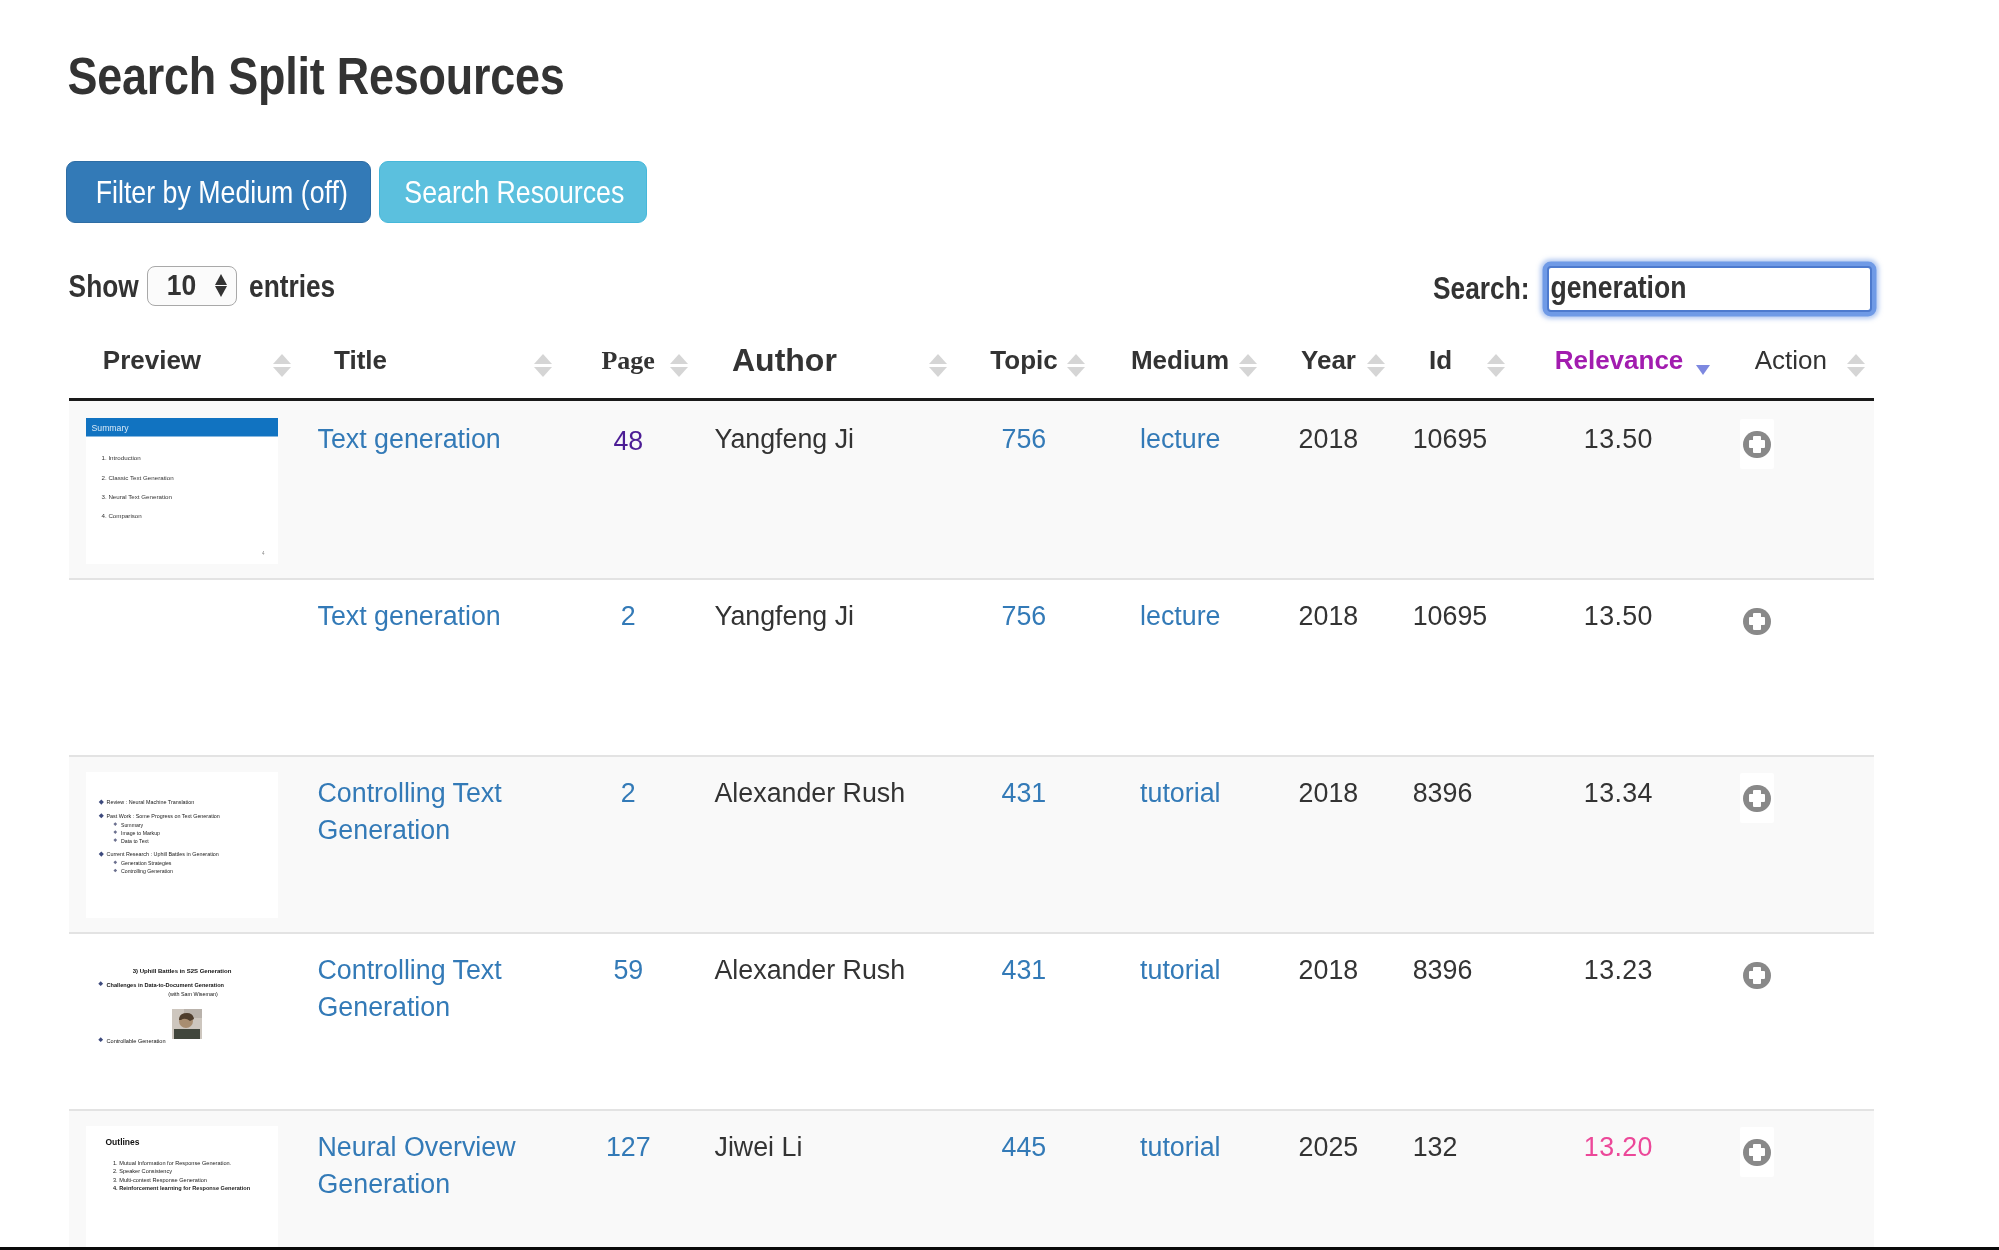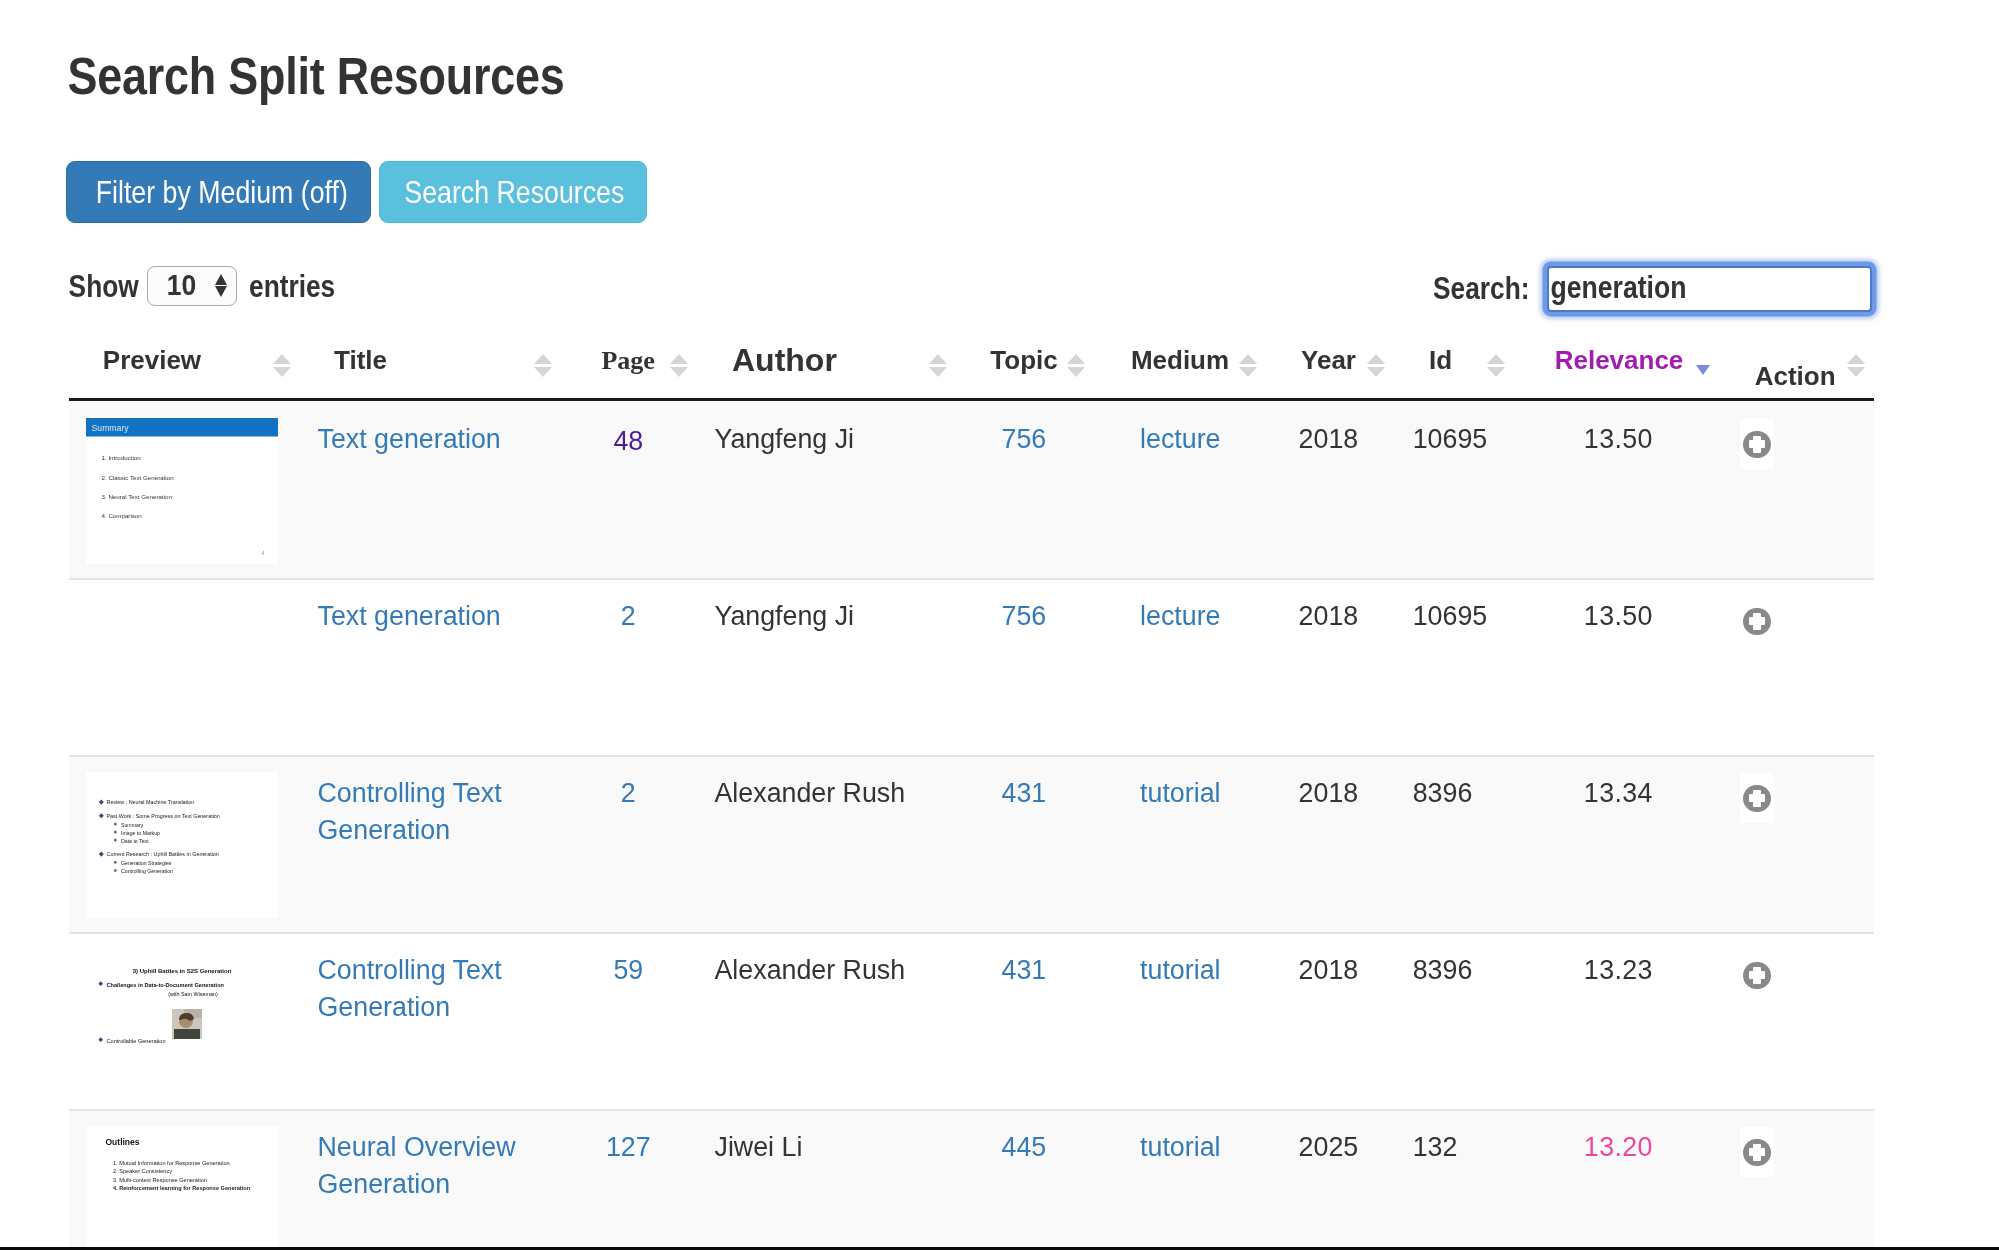--- a/index.html
+++ b/index.html
@@ -24,21 +24,21 @@
 <div style="position:absolute;top:271.1px;left:1550.5px;font-size:26.6px;line-height:29px;color:#333;white-space:nowrap;font-weight:bold;transform:scaleY(1.16);transform-origin:0 0;">generation</div>
 <div style="position:absolute;top:345.5px;left:102.8px;font-size:26px;line-height:29px;color:#333;white-space:nowrap;font-weight:bold;">Preview</div>
 <div style="position:absolute;top:345.5px;left:334.0px;font-size:26px;line-height:29px;color:#333;white-space:nowrap;font-weight:bold;">Title</div>
 <div style="position:absolute;top:345.5px;left:628.2px;font-size:26px;line-height:29px;color:#333;white-space:nowrap;font-weight:bold;transform:translateX(-50%);transform-origin:50% 0;font-family:Liberation Serif, serif;">Page</div>
 <div style="position:absolute;top:345.5px;left:732.0px;font-size:32px;line-height:29px;color:#333;white-space:nowrap;font-weight:bold;">Author</div>
 <div style="position:absolute;top:345.5px;left:1024.0px;font-size:26px;line-height:29px;color:#333;white-space:nowrap;font-weight:bold;transform:translateX(-50%);transform-origin:50% 0;">Topic</div>
 <div style="position:absolute;top:345.5px;left:1180.0px;font-size:26px;line-height:29px;color:#333;white-space:nowrap;font-weight:bold;transform:translateX(-50%);transform-origin:50% 0;">Medium</div>
 <div style="position:absolute;top:345.5px;left:1328.5px;font-size:26px;line-height:29px;color:#333;white-space:nowrap;font-weight:bold;transform:translateX(-50%);transform-origin:50% 0;">Year</div>
 <div style="position:absolute;top:345.5px;left:1429.0px;font-size:26px;line-height:29px;color:#333;white-space:nowrap;font-weight:bold;">Id</div>
 <div style="position:absolute;top:345.5px;left:1619.0px;font-size:26px;line-height:29px;color:#a21caf;white-space:nowrap;font-weight:bold;transform:translateX(-50%);transform-origin:50% 0;">Relevance</div>
-<div style="position:absolute;top:345.5px;left:1754.7px;font-size:26px;line-height:29px;color:#333;white-space:nowrap;font-weight:bold;margin-top:16px;">Action</div>
+<div style="position:absolute;top:345.5px;left:1754.7px;font-size:26px;line-height:29px;color:#333;white-space:nowrap;font-weight:normal;">Action</div>
 <div class="abs tri-u" style="left:273.0px;top:353.5px;"></div>
 <div class="abs tri-d" style="left:273.0px;top:366.5px;"></div>
 <div class="abs tri-u" style="left:533.8px;top:353.5px;"></div>
 <div class="abs tri-d" style="left:533.8px;top:366.5px;"></div>
 <div class="abs tri-u" style="left:669.5px;top:353.5px;"></div>
 <div class="abs tri-d" style="left:669.5px;top:366.5px;"></div>
 <div class="abs tri-u" style="left:929.0px;top:353.5px;"></div>
 <div class="abs tri-d" style="left:929.0px;top:366.5px;"></div>
 <div class="abs tri-u" style="left:1066.5px;top:353.5px;"></div>
 <div class="abs tri-d" style="left:1066.5px;top:366.5px;"></div>

